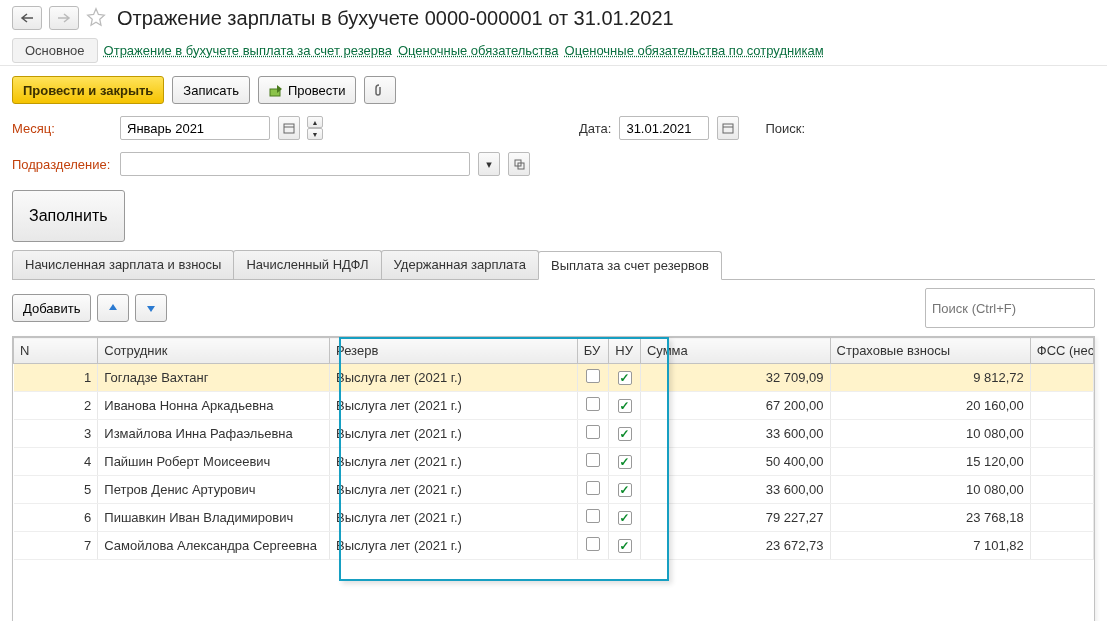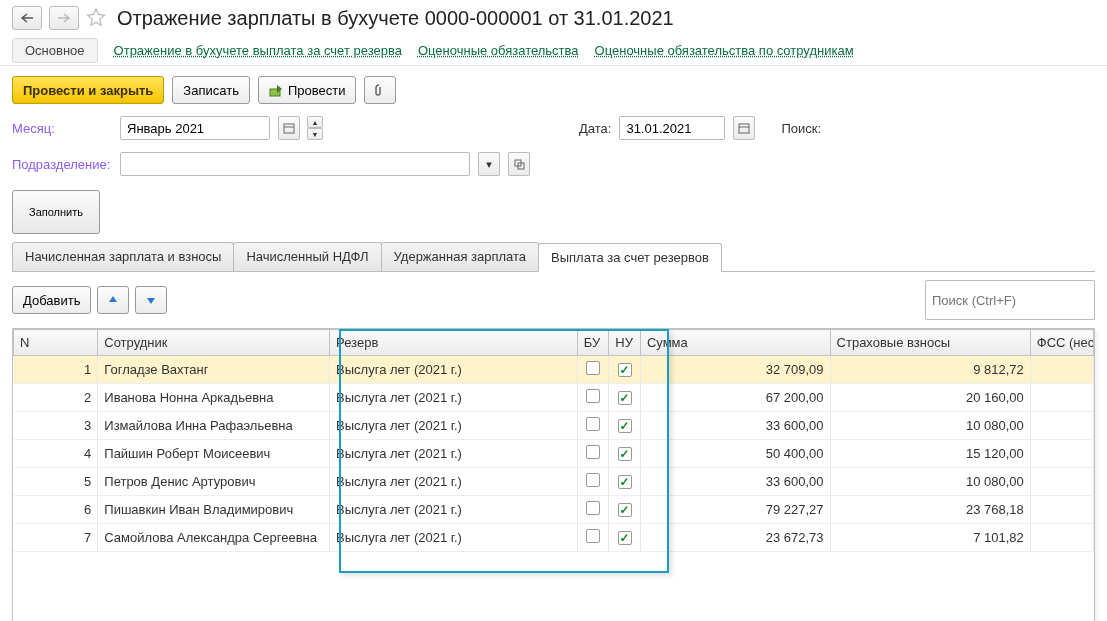--- a/index.html
+++ b/index.html
@@ -31,21 +31,21 @@
   .star-icon svg { width: 20px; height: 20px; }
   .page-title {
     font-size: 20px;
     color: #222;
     margin-left: 4px;
   }
   .tabs-row {
     padding: 6px 12px 2px 12px;
     display: flex;
     align-items: center;
-    gap: 16px;
+    gap: 6px;
     font-size: 13px;
   }
   .main-tab-active {
     background: #f3f3f3;
     border: 1px solid #d8d8d8;
     border-radius: 3px;
     padding: 4px 12px;
     color: #444;
   }
   .linklike {
@@ -78,31 +78,31 @@
     font-weight: bold;
     color: #3a2f00;
   }
   .btn-icon-only { width: 32px; justify-content: center; padding: 0; }
   .form-row {
     padding: 6px 12px;
     display: flex;
     align-items: center;
     gap: 8px;
   }
-  .form-label { min-width: 100px; color: #8b5cf6; }
+  .form-label { min-width: 100px; color: #c2410c; }
   .text-input {
     height: 24px;
     border: 1px solid #bbb;
     border-radius: 2px;
     padding: 0 6px;
     font-size: 13px;
     background: #fff;
   }
   .month-input { width: 150px; }
-  .date-input { width: 106px; }
+  .date-input { width: 90px; }
   .num-input { width: 150px; }
   .dept-input { width: 350px; }
   .mini-btn {
     width: 22px;
     height: 24px;
     border: 1px solid #bbb;
     background: linear-gradient(#fbfbfb,#eaeaea);
     border-radius: 2px;
     display: inline-flex;
     align-items: center;
@@ -110,26 +110,26 @@
     cursor: pointer;
     font-size: 11px;
   }
   .spinner {
     display: inline-flex;
     flex-direction: column;
     margin-left: -1px;
   }
   .spinner .mini-btn { height: 12px; width: 16px; font-size: 7px; padding:0; line-height:7px;}
   .fill-btn {
-    height: 44px;
+    height: 52px;
     padding: 0 16px;
     border: 1px solid #999;
     background: linear-gradient(#fafafa,#e8e8e8);
     border-radius: 3px;
-    font-size: 11px;
+    font-size: 16px;
     cursor: pointer;
     margin: 8px 12px 4px 12px;
   }
   .subtabs {
     display: flex;
     padding: 4px 12px 0 12px;
   }
   .subtab {
     border: 1px solid #bbb;
     border-bottom: none;

